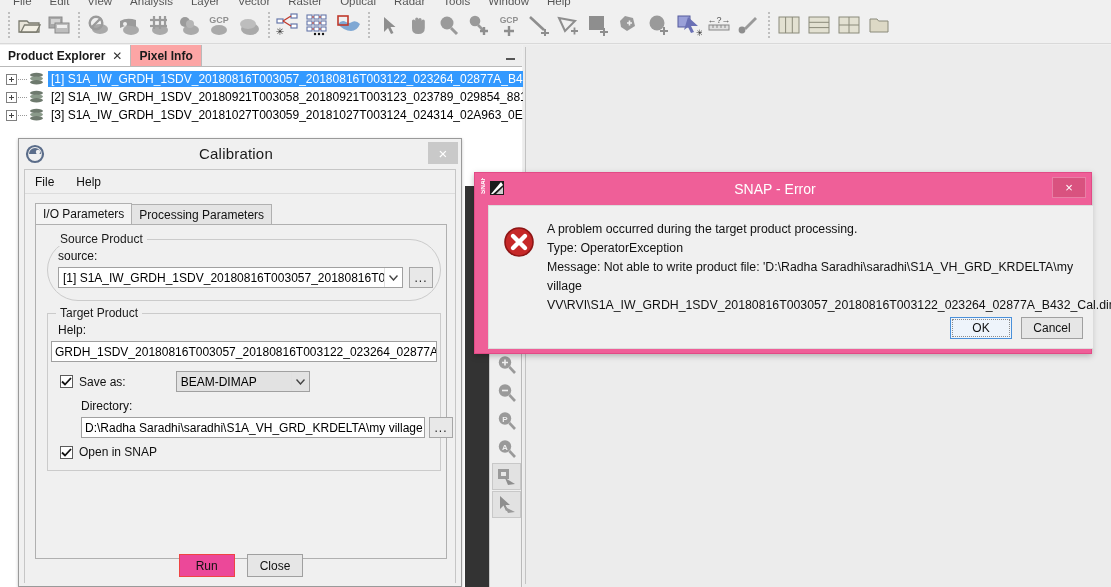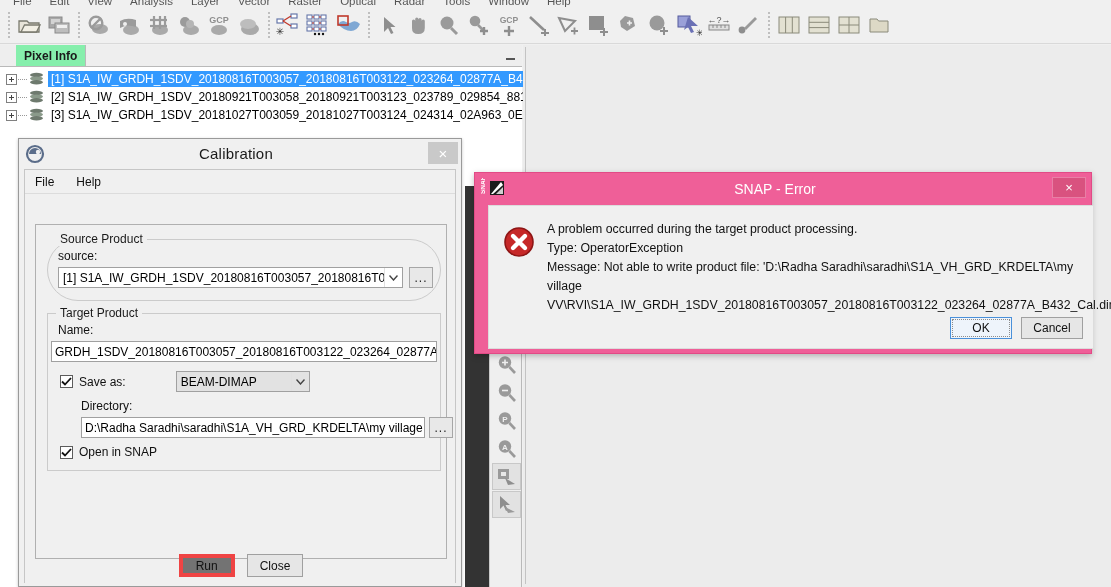--- a/index.html
+++ b/index.html
@@ -94,21 +94,21 @@
   }
   .dock-tab {
     display: flex; align-items: center;
     padding: 0 8px;
     font-size: 12px; font-weight: bold;
     border-right: 1px solid #b9b9b9;
     color: #1a1a1a;
     white-space: nowrap;
   }
   .dock-tab.active { background: #ffffff; }
-  .dock-tab.inactive { background: #86efac; margin-left: 16px; }
+  .dock-tab.inactive { background: #fca5a5; }
   .tabclose {
     margin-left: 7px; font-size: 12px; font-weight: normal;
     color: #333; line-height: 1;
   }
   .dock-min {
     position: absolute; right: 4px; top: 4px;
     width: 16px; height: 14px;
     display: flex; align-items: flex-end; justify-content: center;
     background: #eeeeee;
   }
@@ -346,21 +346,21 @@
     display: flex; justify-content: center; gap: 12px;
   }
   .btn {
     min-width: 56px; height: 23px;
     padding: 0 12px;
     background: #e6e6e6;
     border: 1px solid #a0a0a0;
     font-size: 12px; color: #111;
     display: flex; align-items: center; justify-content: center;
   }
-  .btn.focus { border: 4px solid #ef4444; background: #737373; }
+  .btn.focus { border: 1px solid #ef4444; background: #ec4899; }
 
   
   .errdlg {
     position: absolute; left: 474px; top: 172px;
     width: 618px; height: 182px;
     background: #ef5f98;
     border: 1px solid #e24a86;
     z-index: 30;
     box-shadow: 0 2px 6px rgba(0,0,0,.25);
   }
@@ -670,20 +670,24 @@
     </div>
   </div>
 
   <div class="nstrip">
     <div class="ntab">N</div>
     <div class="nbar"></div>
   </div>
 
   <div class="dock">
     <div class="dock-tabs">
+      <div class="dock-tab active">
+        <span>Product Explorer</span>
+        <span class="tabclose">✕</span>
+      </div>
       <div class="dock-tab inactive">
         <span>Pixel Info</span>
       </div>
       <div class="dock-min">
           <span></span>
         </div>
     </div>
 
     <div class="tree">
       <div class="trow selected">
@@ -780,41 +784,45 @@
       <h1>Calibration</h1>
       <div class="calib-close">×</div>
     </div>
 
     <div class="calib-body">
       <div class="calib-menu">
         <span class="mi">File</span>
         <span class="mi">Help</span>
       </div>
 
+      <div class="tabs">
+        <div class="tab active">I/O Parameters</div>
+        <div class="tab">Processing Parameters</div>
+      </div>
 
       <div class="tabpanel">
 
         <fieldset class="group grp-source">
           <div class="gtitle">Source Product</div>
           <div class="lbl" style="position:absolute;left:10px;top:9px;">source:</div>
           <div class="combo" style="position:absolute;left:10px;top:27px;width:345px;">
             <span>[1] S1A_IW_GRDH_1SDV_20180816T003057_20180816T003122_0...</span>
             <span class="arrow">
               <svg width="9" height="6" viewBox="0 0 9 6">
                   <path d="M0.5 0.5 L4.5 5 L8.5 0.5" fill="none" stroke="#444" stroke-width="1.4"></path>
                 </svg>
             </span>
           </div>
           <div class="dots-btn" style="position:absolute;left:361px;top:27px;">...</div>
         </fieldset>
 
         <fieldset class="group grp-target">
           <div class="gtitle">Target Product</div>
 
-          <div class="lbl" style="position:absolute;left:10px;top:9px;">Name:</div>
+          <div class="lbl" style="position:absolute;left:10px;top:9px;">Help:</div>
           <div class="textfield" style="position:absolute;left:3px;top:27px;width:386px;">GRDH_1SDV_20180816T003057_20180816T003122_023264_02877A_B432_Cal</div>
 
           <div style="position:absolute;left:12px;top:57px;display:flex;align-items:center;gap:6px;">
             <span class="chk">
               <svg width="11" height="9" viewBox="0 0 11 9">
                   <path d="M1 4.5 L4 7.5 L10 1" fill="none" stroke="#111" stroke-width="1.8"></path>
                 </svg>
             </span>
             <span class="lbl">Save as:</span>
             <span class="combo grey" style="width:134px;">

